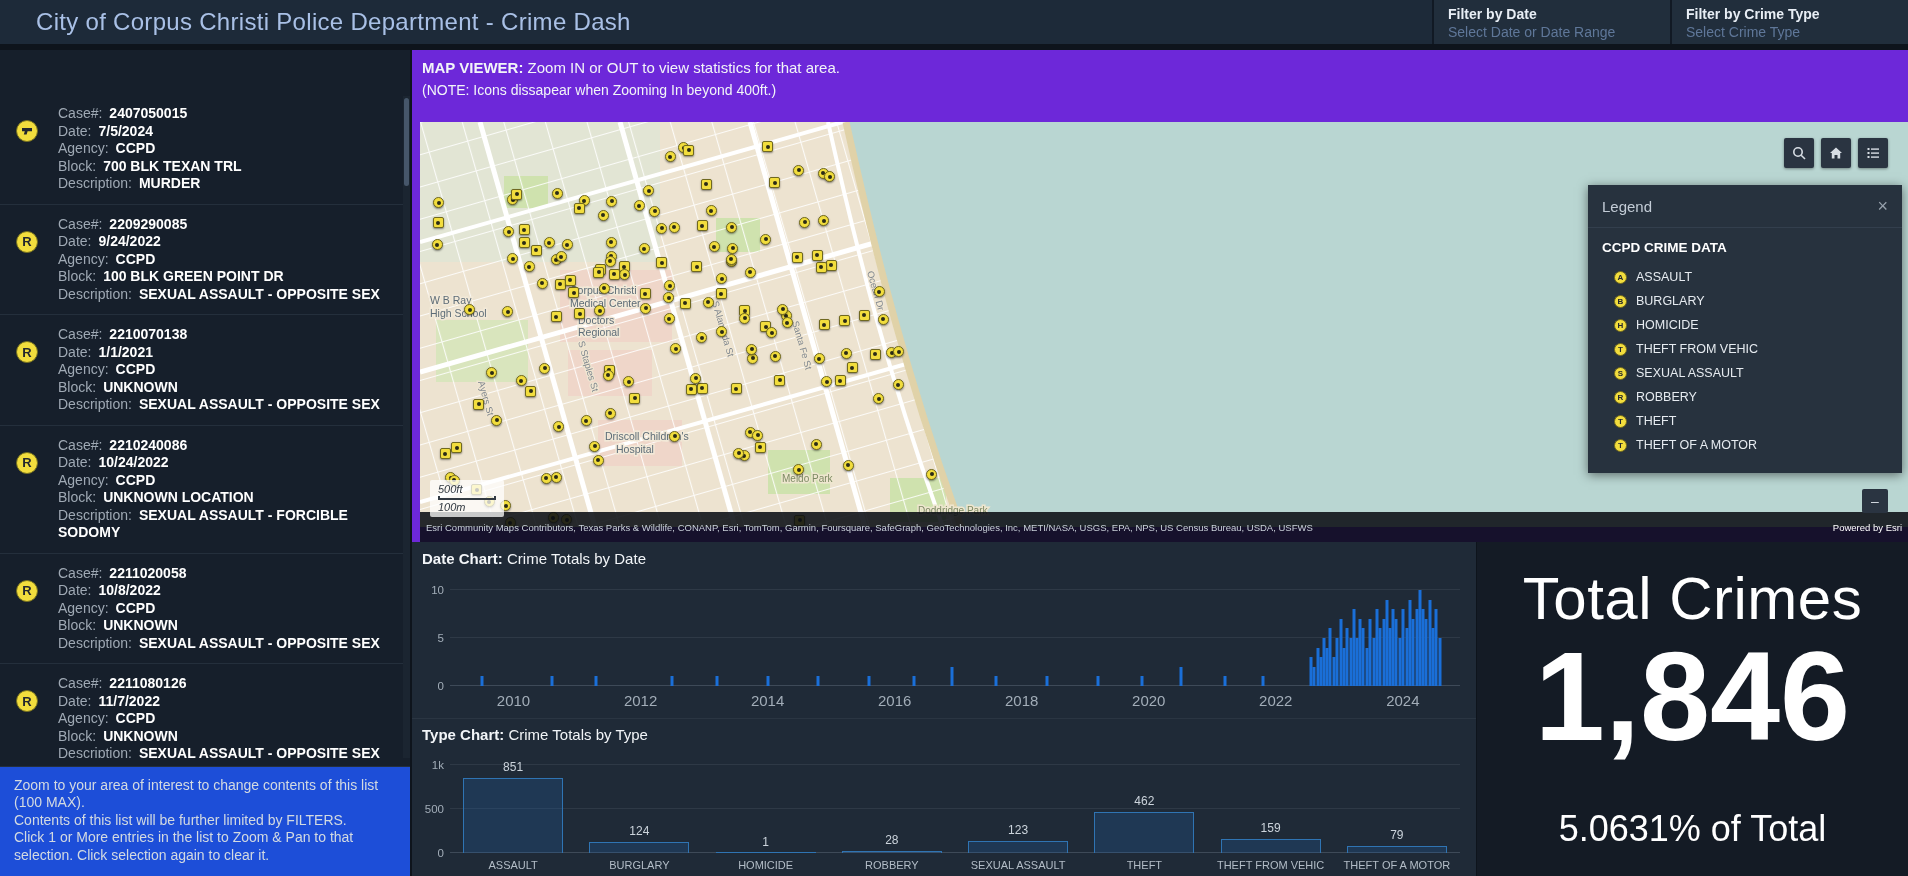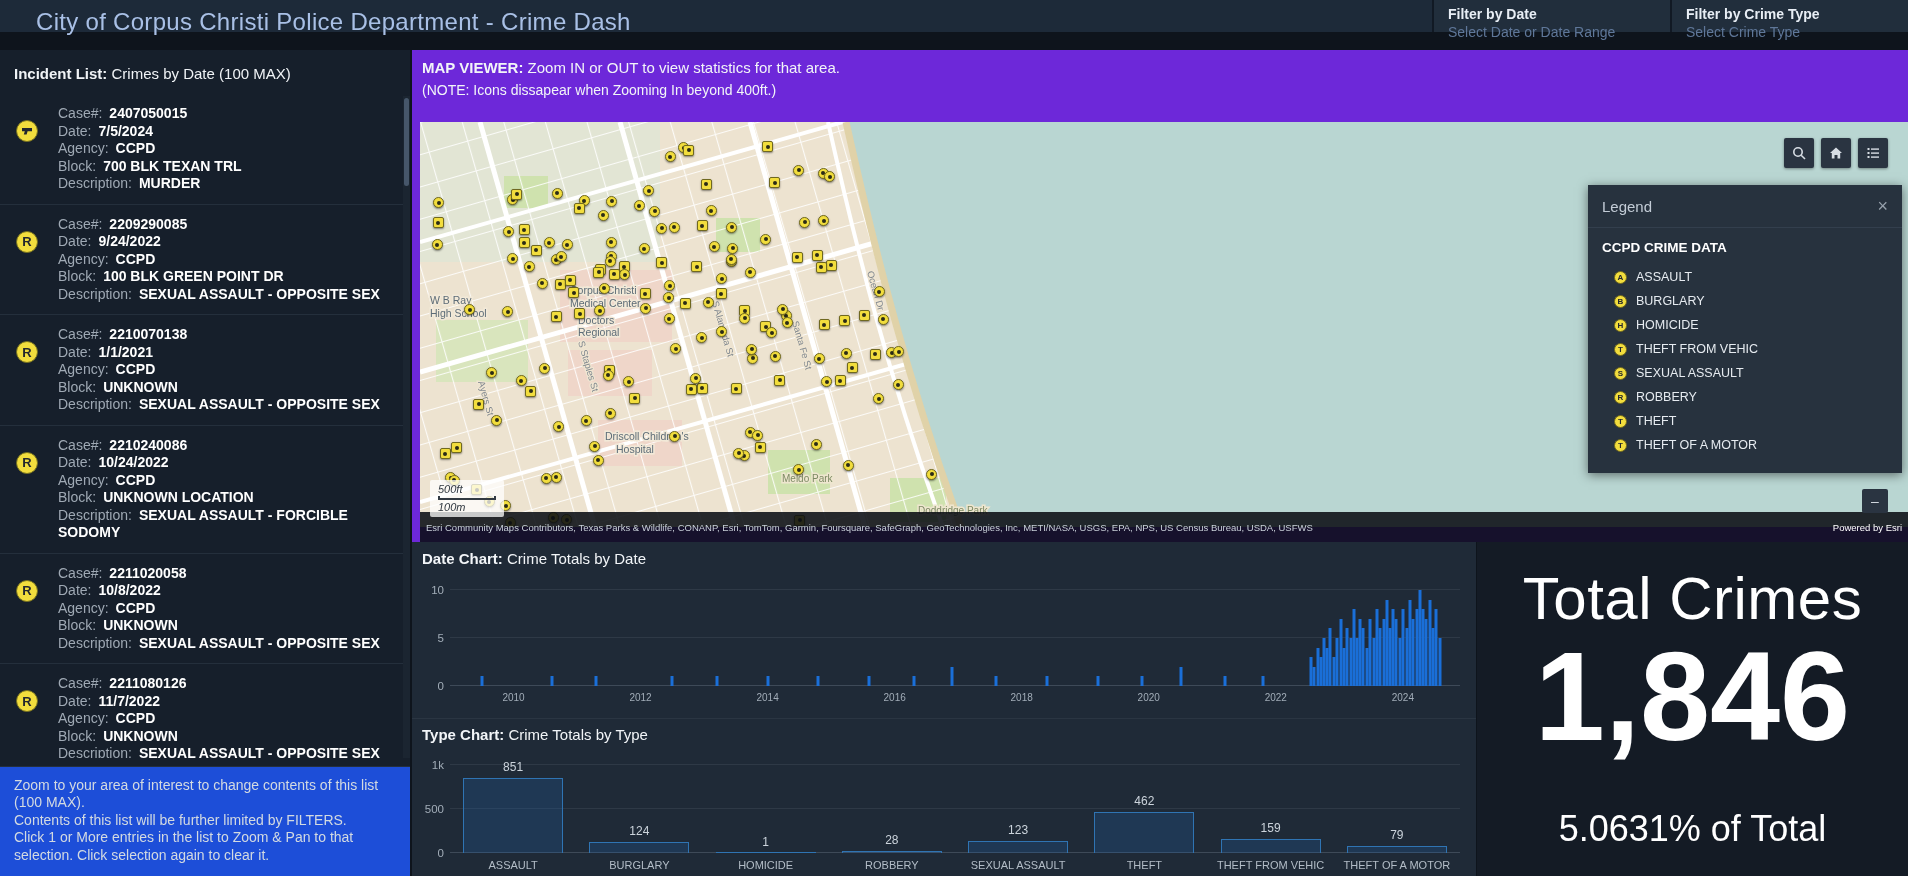--- a/index.html
+++ b/index.html
@@ -1,21 +1,21 @@
 <!DOCTYPE html>
 <html><head>
 <meta charset="utf-8">
 <style>
   * { margin:0; padding:0; box-sizing:border-box; }
   html,body { width:1908px; height:876px; overflow:hidden; background:#0e141c;
               font-family:"Liberation Sans", sans-serif; }
   .screen { position:relative; width:1908px; height:876px; background:#0e141c; color:#fff; overflow:hidden; }
 
   
-  .app-header { position:absolute; left:0; top:0; width:100%; height:32px; background:#1d2a39;
+  .app-header { position:absolute; left:0; top:0; width:100%; height:44px; background:#1d2a39;
                 display:flex; justify-content:space-between; }
   .app-title { padding-left:36px; line-height:44px; font-size:24px; color:#a9c0e6; letter-spacing:.3px; white-space:nowrap; }
   .filters { display:flex; height:100%; }
   .filter { width:238px; border-left:2px solid #111924; padding:6px 0 0 14px;
             background:rgba(255,255,255,.02); cursor:pointer; }
   .filter-label { font-size:14px; font-weight:bold; color:#e8eef5; margin-bottom:2px; }
   .filter-value { font-size:14px; color:#5f7799; }
 
   
   .sidebar { position:absolute; left:0; top:50px; width:410px; bottom:0; background:#161f2b; }
@@ -78,21 +78,21 @@
   .charts-panel { position:absolute; left:412px; top:542px; width:1064px; bottom:0; background:#1f2a37; }
   .chart-title { font-size:15px; color:#f2f5f8; }
   .date-chart { position:absolute; left:0; top:0; width:100%; height:176px; }
   .date-chart .chart-title { padding:8px 0 0 10px; }
   .plot { position:absolute; left:38px; right:16px; }
   .date-plot { top:48px; height:96px; }
   .gridline { position:absolute; left:0; right:0; height:1px; background:#2e3946; }
   .gridline.base { background:#3e4a58; }
   .ytick { position:absolute; left:-36px; width:30px; text-align:right; font-size:11.5px; color:#a2adb8; line-height:12px; }
   .dbar { position:absolute; bottom:0; width:3px; background:#1a6fd8; transform:translateX(-50%); }
-  .x-labels { position:absolute; left:38px; right:16px; height:16px; font-size:10px; color:#a2adb8; }
+  .x-labels { position:absolute; left:38px; right:16px; height:16px; font-size:15px; color:#a2adb8; }
   .x-labels span { position:absolute; transform:translateX(-50%); white-space:nowrap; }
   .date-x { top:150px; }
   .type-chart { position:absolute; left:0; top:176px; width:100%; bottom:0; border-top:1px solid #2a3542; }
   .type-chart .chart-title { padding:7px 0 0 10px; }
   .type-plot { top:46px; height:88px; }
   .tbar { position:absolute; bottom:0; width:100px; transform:translateX(-50%);
           background:rgba(32,100,170,.25); border:1px solid #2f74b3; border-bottom:none; }
   .tval { position:absolute; transform:translateX(-50%); font-size:12px; color:#ccd4dc; }
   .type-x { top:140px; font-size:11px; color:#b3bdc7; }
 
@@ -116,23 +116,20 @@
         <div class="filter-value">Select Date or Date Range</div>
       </div>
       <div class="filter">
         <div class="filter-label">Filter by Crime Type</div>
         <div class="filter-value">Select Crime Type</div>
       </div>
     </div>
   </header>
 
   <aside class="sidebar">
-    <div class="sidebar-header">
-      <b>Incident List:</b><span> Crimes by Date (100 MAX)</span>
-    </div>
     <div class="incident-list">
         <div class="incident-item">
           <div class="inc-icon">
             <svg viewBox="0 0 14 14">
               <path d="M2 4 L12 4 L12 7.2 L7.6 7.2 L6.6 10.6 L3.8 10.6 L4.8 7.2 L2 7.2 Z" fill="#23272e"></path>
             </svg>
           </div>
           <div class="inc-body">
             <div class="inc-row"><span class="inc-label">Case#:</span><span class="inc-value">2407050015</span></div>
             <div class="inc-row"><span class="inc-label">Date:</span><span class="inc-value">7/5/2024</span></div>

